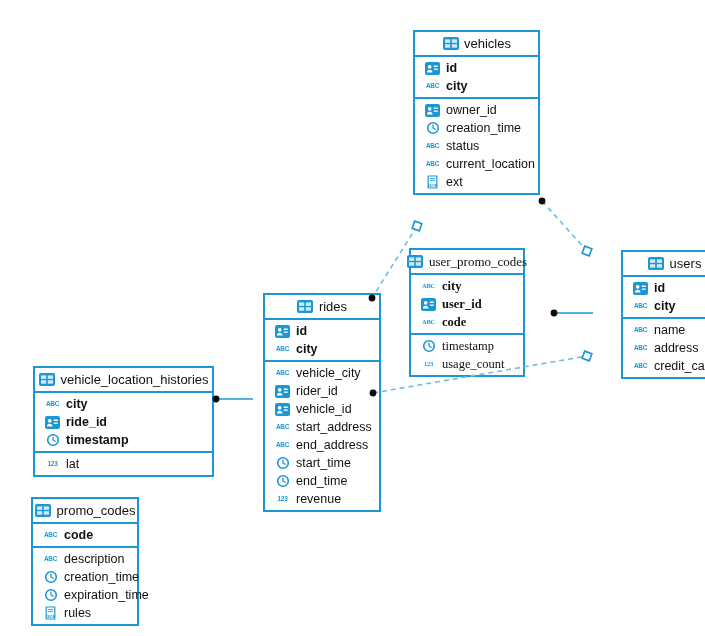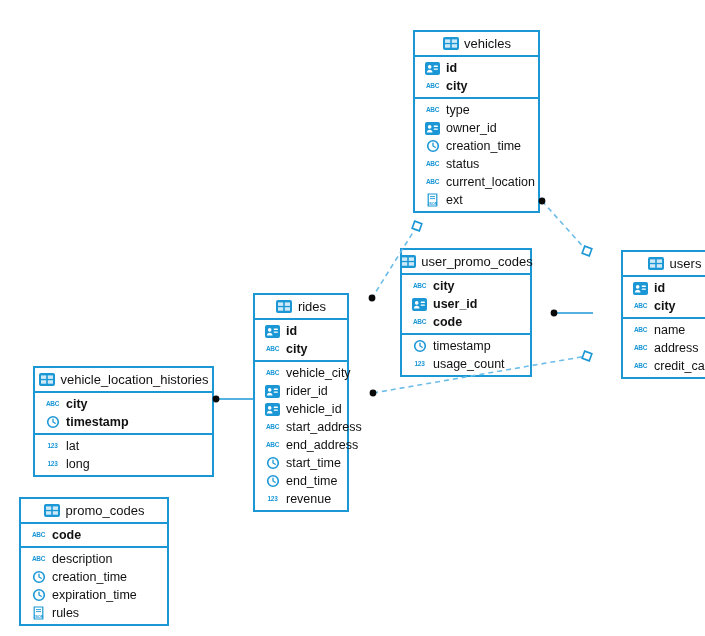--- a/index.html
+++ b/index.html
@@ -114,26 +114,20 @@
   </div>
 
   <div class="row">
     <span class="cicon">
             <span class="txticon">ABC</span>
           </span>
     <span class="cname">city</span>
   </div>
 </div>
     <div class="sec plain">
-  <div class="row">
-    <span class="cicon">
-            <span class="txticon">ABC</span>
-          </span>
-    <span class="cname">type</span>
-  </div>
 
   <div class="row">
     <span class="cicon">
             <svg viewBox="0 0 15 13" width="15" height="13">
               <rect width="15" height="13" rx="2" fill="#1b97d6"></rect>
               <circle cx="4.7" cy="4.9" r="1.8" fill="#fff"></circle>
               <path d="M1.9 10.6 C1.9 8.8 3.2 7.8 4.7 7.8 C6.2 7.8 7.5 8.8 7.5 10.6 Z" fill="#fff"></path>
               <rect x="8.7" y="3.6" width="4.2" height="1.4" rx="0.5" fill="#fff"></rect>
               <rect x="8.7" y="6.4" width="4.2" height="1.4" rx="0.5" fill="#fff"></rect>
             </svg>
@@ -171,21 +165,21 @@
               <path d="M2.2 1 H10.8 V13 H2.2 Z" fill="#fff" stroke="#1b97d6" stroke-width="1.2"></path>
               <path d="M4 3.6 H9 M4 5.6 H9" stroke="#1b97d6" stroke-width="0.9"></path>
               <text x="6.5" y="11.6" font-size="3.6" font-weight="bold" fill="#1b97d6" text-anchor="middle" font-family="Liberation Sans, sans-serif">JSON</text>
             </svg>
           </span>
     <span class="cname">ext</span>
   </div>
 </div>
   </div>
 
-  <div class="tbl" style="left: 400px; top: 248px; width: 132px;">
+  <div class="tbl" style="left: 409px; top: 248px; width: 116px; font-family: Liberation Serif, serif;">
     <div class="tbl-header">
       <span class="hicon">
           <svg viewBox="0 0 16 13" width="16" height="13">
             <rect width="16" height="13" rx="2" fill="#1b97d6"></rect>
             <rect x="2" y="2.4" width="5.2" height="3.5" fill="#cfe9f7"></rect>
             <rect x="8.8" y="2.4" width="5.2" height="3.5" fill="#cfe9f7"></rect>
             <rect x="2" y="7.2" width="5.2" height="3.5" fill="#cfe9f7"></rect>
             <rect x="8.8" y="7.2" width="5.2" height="3.5" fill="#cfe9f7"></rect>
           </svg>
         </span>
@@ -290,21 +284,21 @@
 
   <div class="row">
     <span class="cicon">
             <span class="txticon">ABC</span>
           </span>
     <span class="cname">credit_card</span>
   </div>
 </div>
   </div>
 
-  <div class="tbl" style="left: 253px; top: 293px; width: 96px;">
+  <div class="tbl" style="left: 263px; top: 293px; width: 118px;">
     <div class="tbl-header">
       <span class="hicon">
           <svg viewBox="0 0 16 13" width="16" height="13">
             <rect width="16" height="13" rx="2" fill="#1b97d6"></rect>
             <rect x="2" y="2.4" width="5.2" height="3.5" fill="#cfe9f7"></rect>
             <rect x="8.8" y="2.4" width="5.2" height="3.5" fill="#cfe9f7"></rect>
             <rect x="2" y="7.2" width="5.2" height="3.5" fill="#cfe9f7"></rect>
             <rect x="8.8" y="7.2" width="5.2" height="3.5" fill="#cfe9f7"></rect>
           </svg>
         </span>
@@ -422,49 +416,55 @@
       <span class="tname">vehicle_location_histories</span>
     </div>
     <div class="sec keys">
   <div class="row">
     <span class="cicon">
             <span class="txticon">ABC</span>
           </span>
     <span class="cname">city</span>
   </div>
 
+  <div class="row">
+    <span class="cicon">
+            <svg viewBox="0 0 15 13" width="15" height="13">
+              <rect width="15" height="13" rx="2" fill="#1b97d6"></rect>
+              <circle cx="4.7" cy="4.9" r="1.8" fill="#fff"></circle>
+              <path d="M1.9 10.6 C1.9 8.8 3.2 7.8 4.7 7.8 C6.2 7.8 7.5 8.8 7.5 10.6 Z" fill="#fff"></path>
+              <rect x="8.7" y="3.6" width="4.2" height="1.4" rx="0.5" fill="#fff"></rect>
+              <rect x="8.7" y="6.4" width="4.2" height="1.4" rx="0.5" fill="#fff"></rect>
+            </svg>
+          </span>
+    <span class="cname">ride_id</span>
+  </div>
 
   <div class="row">
     <span class="cicon">
             <svg viewBox="0 0 14 14" width="14" height="14">
               <circle cx="7" cy="7" r="5.3" fill="#fff" stroke="#1b97d6" stroke-width="1.6"></circle>
               <path d="M7 4.1 V7 L9.2 8.3" fill="none" stroke="#1b97d6" stroke-width="1.3" stroke-linecap="round"></path>
             </svg>
           </span>
     <span class="cname">timestamp</span>
   </div>
 </div>
     <div class="sec plain">
   <div class="row">
     <span class="cicon">
             <span class="txticon">123</span>
           </span>
     <span class="cname">lat</span>
   </div>
 
-  <div class="row">
-    <span class="cicon">
-            <span class="txticon">123</span>
-          </span>
-    <span class="cname">long</span>
-  </div>
-</div>
-  </div>
-
-  <div class="tbl" style="left: 19px; top: 497px; width: 150px;">
+</div>
+  </div>
+
+  <div class="tbl" style="left: 31px; top: 497px; width: 108px;">
     <div class="tbl-header">
       <span class="hicon">
           <svg viewBox="0 0 16 13" width="16" height="13">
             <rect width="16" height="13" rx="2" fill="#1b97d6"></rect>
             <rect x="2" y="2.4" width="5.2" height="3.5" fill="#cfe9f7"></rect>
             <rect x="8.8" y="2.4" width="5.2" height="3.5" fill="#cfe9f7"></rect>
             <rect x="2" y="7.2" width="5.2" height="3.5" fill="#cfe9f7"></rect>
             <rect x="8.8" y="7.2" width="5.2" height="3.5" fill="#cfe9f7"></rect>
           </svg>
         </span>

